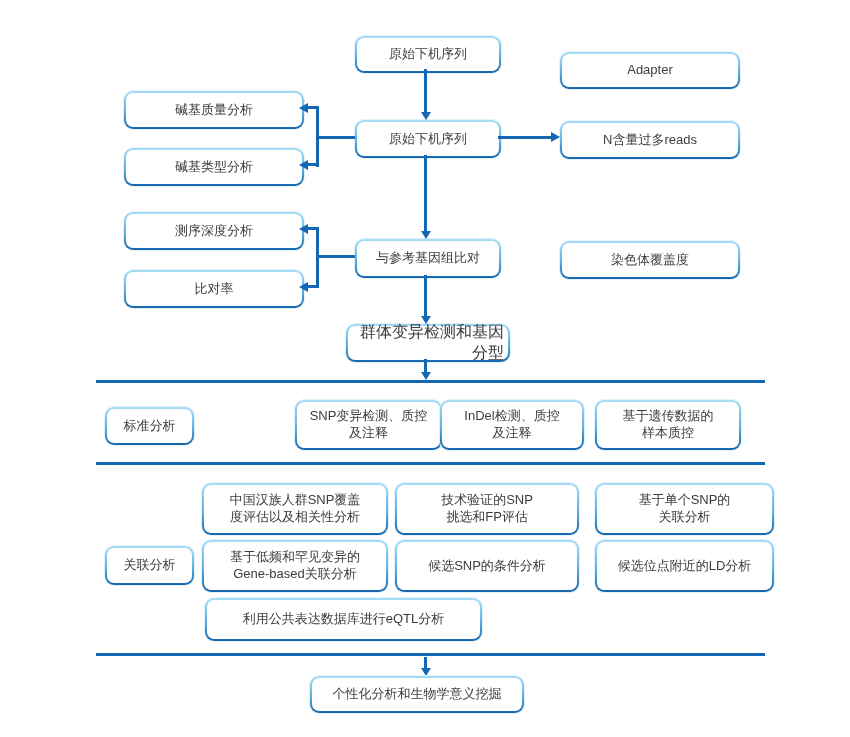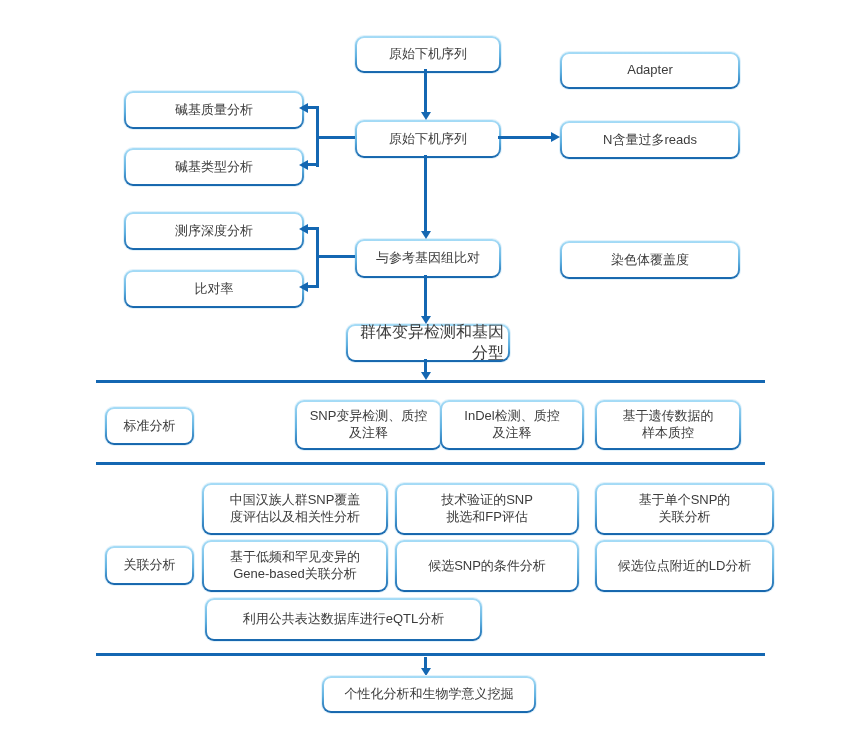--- a/index.html
+++ b/index.html
@@ -194,19 +194,19 @@
 
   <div class="node" style="left:205px;top:598px;width:273px;height:39px">
     <div class="inner">
         <span class="l">利用公共表达数据库进行eQTL分析</span>
       </div>
   </div>
 
   <div class="vline" style="left:424px;top:657px;width:3px;height:12px"></div>
   <div class="arrow-down" style="left:421px;top:668px"></div>
 
-  <div class="node" style="left:322px;top:676px;width:210px;height:33px">
+  <div class="node" style="left:310px;top:676px;width:210px;height:33px">
     <div class="inner">
         <span class="l">个性化分析和生物学意义挖掘</span>
       </div>
   </div>
 
 </div>
 
 </body></html>

